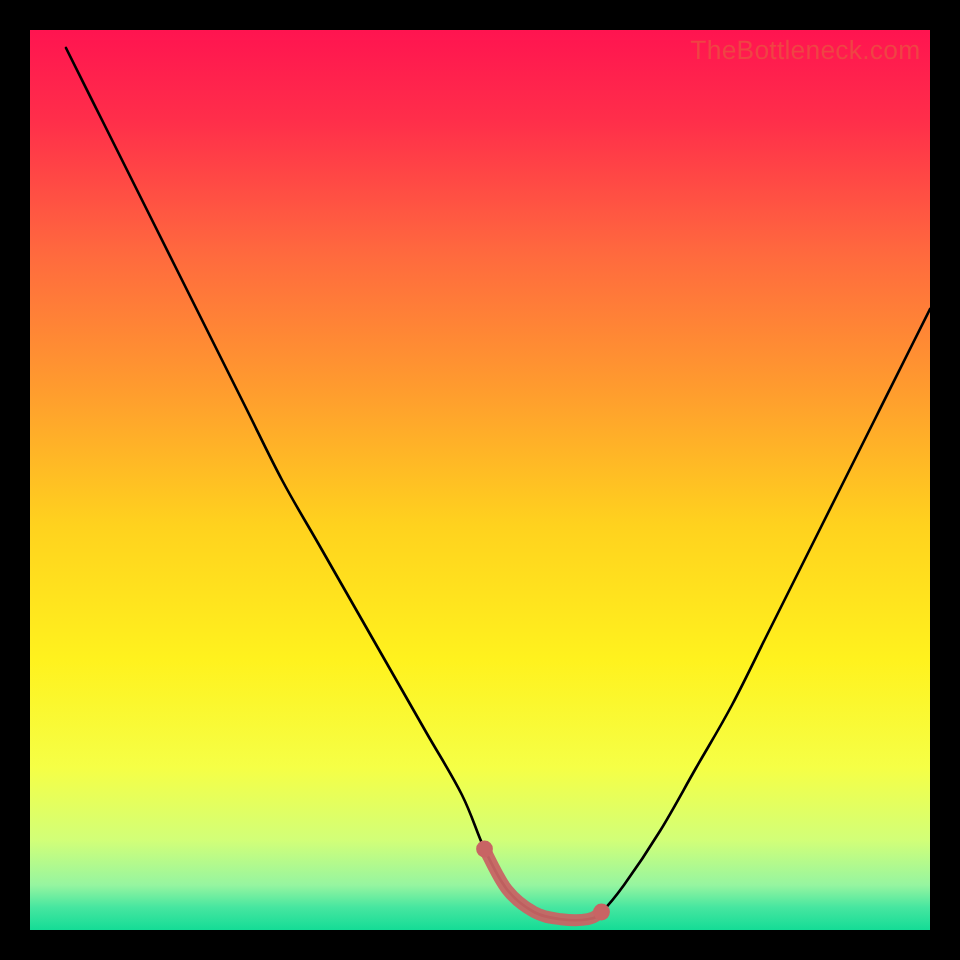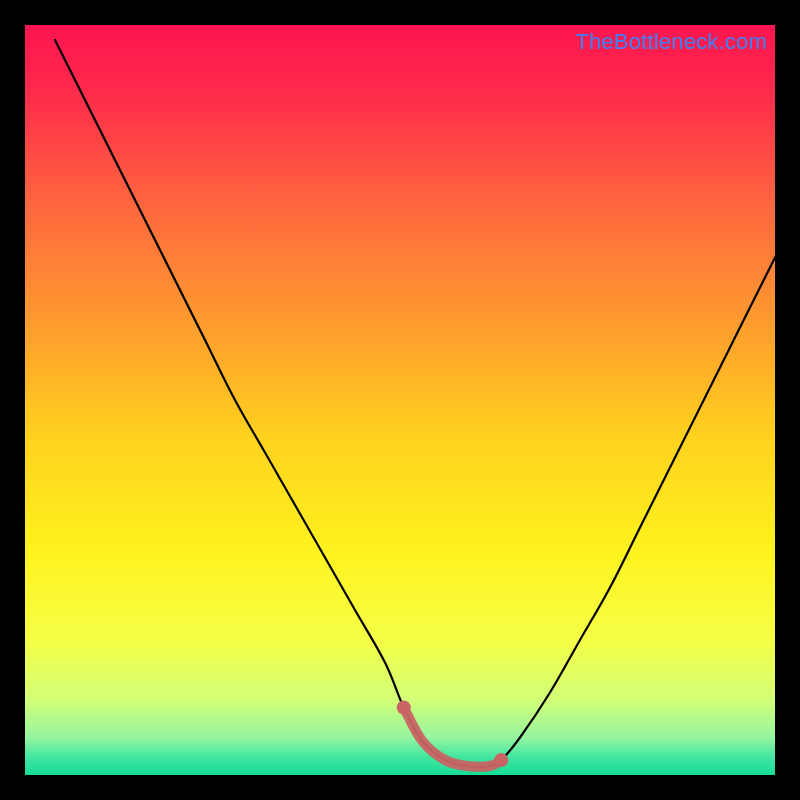--- a/index.html
+++ b/index.html
@@ -21,21 +21,21 @@
   .gradient-bg {
     position: absolute;
     inset: 0;
   }
   .watermark {
     position: absolute;
     top: 4px;
     right: 8px;
     font-family: Arial, Helvetica, sans-serif;
     font-size: 22px;
-    color: #3b82f6;
+    color: #ef4444;
     font-weight: 500;
     letter-spacing: 0.2px;
     margin-left: 43px;
   }
   svg.curve {
     position: absolute;
     inset: 0;
   }
 </style>
 </head>

